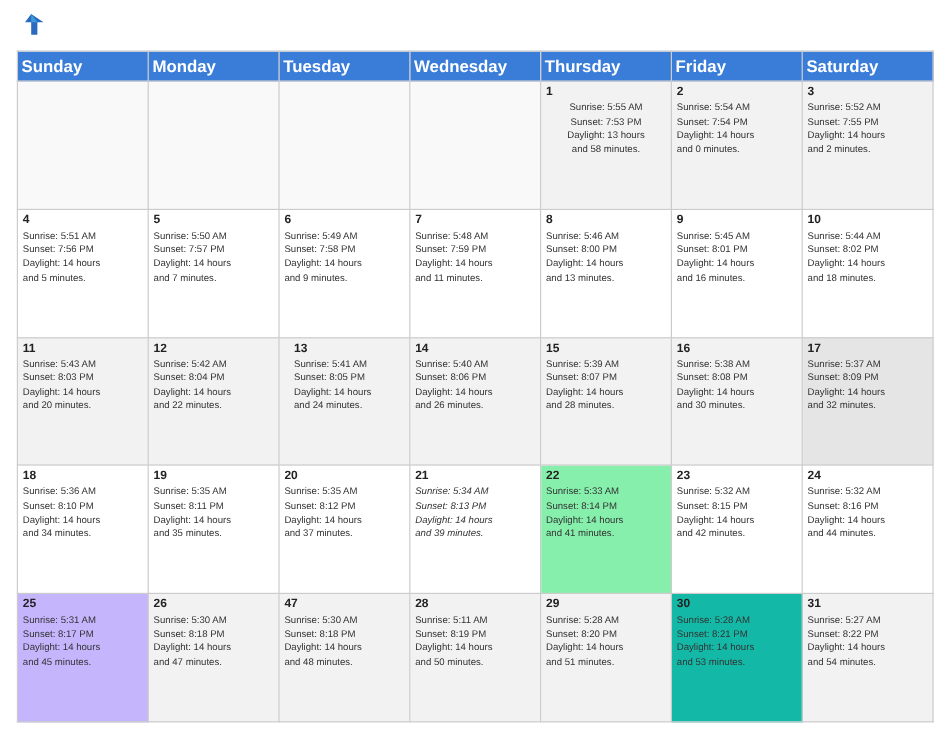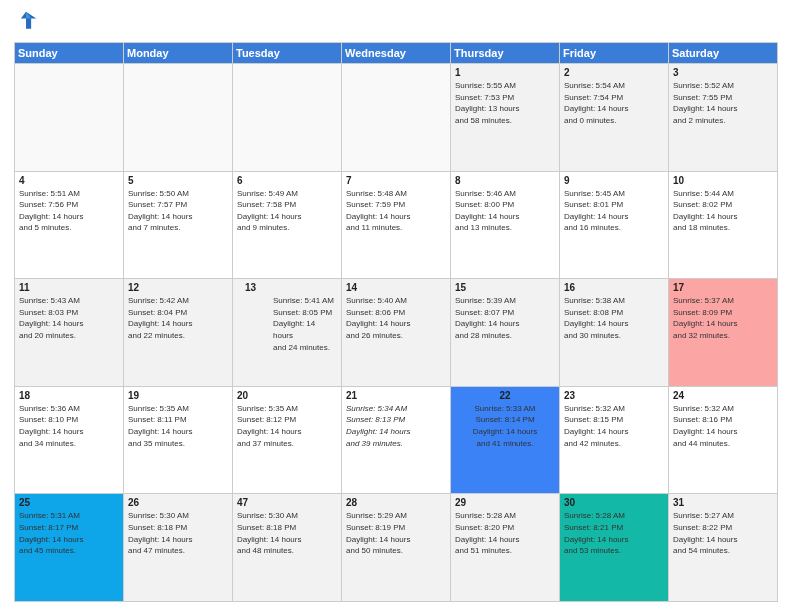--- a/index.html
+++ b/index.html
@@ -62,21 +62,21 @@
     }
     .calendar {
       flex: 1;
       border-collapse: collapse;
       width: 100%;
       table-layout: fixed;
     }
     .calendar th {
       background-color: #3a7dd9;
       color: #fff;
-      font-size: 11px;
+      font-size: 14px;
       font-weight: bold;
       padding: 4px 3px;
       text-align: left;
       border: 1px solid #ccc;
     }
     .calendar td {
       vertical-align: top;
       border: 1px solid #ccc;
       padding: 3px 4px;
       font-size: 8.5px;
@@ -141,21 +141,21 @@
         </tr>
     </thead>
     <tbody id="calendar-body">
     <tr>
           <td class="empty-cell" style="background-color: rgb(242, 242, 242);"></td>
           <td class="empty-cell" style="background-color: rgb(242, 242, 242);"></td>
           <td class="empty-cell" style="background-color: rgb(242, 242, 242);"></td>
           <td class="empty-cell" style="background-color: rgb(242, 242, 242);"></td>
           <td style="background-color: rgb(242, 242, 242);">
             <span class="day-num">1</span>
-            <div class="day-info" style="white-space: pre-line;">Sunrise: 5:55 AM
+            <div class="day-info" style="white-space: pre-line; text-align: center;">Sunrise: 5:55 AM
 Sunset: 7:53 PM
 Daylight: 13 hours
 and 58 minutes.</div>
           </td>
           <td style="background-color: rgb(242, 242, 242);">
             <span class="day-num">2</span>
             <div class="day-info" style="white-space: pre-line;">Sunrise: 5:54 AM
 Sunset: 7:54 PM
 Daylight: 14 hours
 and 0 minutes.</div>
@@ -229,21 +229,21 @@
           </td>
           <td style="background-color: rgb(242, 242, 242);">
             <span class="day-num">12</span>
             <div class="day-info" style="white-space: pre-line;">Sunrise: 5:42 AM
 Sunset: 8:04 PM
 Daylight: 14 hours
 and 22 minutes.</div>
           </td>
           <td style="background-color: rgb(242, 242, 242); padding-left: 12px;">
             <span class="day-num">13</span>
-            <div class="day-info" style="white-space: pre-line; margin-left: 28px;">Sunrise: 5:41 AM
+            <div class="day-info" style="white-space: pre-line;">Sunrise: 5:41 AM
 Sunset: 8:05 PM
 Daylight: 14 hours
 and 24 minutes.</div>
           </td>
           <td style="background-color: rgb(242, 242, 242);">
             <span class="day-num">14</span>
             <div class="day-info" style="white-space: pre-line;">Sunrise: 5:40 AM
 Sunset: 8:06 PM
 Daylight: 14 hours
 and 26 minutes.</div>
@@ -255,21 +255,21 @@
 Daylight: 14 hours
 and 28 minutes.</div>
           </td>
           <td style="background-color: rgb(242, 242, 242);">
             <span class="day-num">16</span>
             <div class="day-info" style="white-space: pre-line;">Sunrise: 5:38 AM
 Sunset: 8:08 PM
 Daylight: 14 hours
 and 30 minutes.</div>
           </td>
-          <td style="background-color: #fca5a5;">
+          <td style="background-color: #e5e5e5;">
             <span class="day-num">17</span>
             <div class="day-info" style="white-space: pre-line;">Sunrise: 5:37 AM
 Sunset: 8:09 PM
 Daylight: 14 hours
 and 32 minutes.</div>
           </td>
         </tr>
         <tr>
           <td style="background-color: rgb(255, 255, 255);">
             <span class="day-num">18</span>
@@ -292,21 +292,21 @@
 Daylight: 14 hours
 and 37 minutes.</div>
           </td>
           <td style="background-color: rgb(255, 255, 255);">
             <span class="day-num">21</span>
             <div class="day-info" style="white-space: pre-line; font-style: italic;">Sunrise: 5:34 AM
 Sunset: 8:13 PM
 Daylight: 14 hours
 and 39 minutes.</div>
           </td>
-          <td style="background-color: #3b82f6; text-align: center;">
+          <td style="background-color: #86efac;">
             <span class="day-num">22</span>
             <div class="day-info" style="white-space: pre-line;">Sunrise: 5:33 AM
 Sunset: 8:14 PM
 Daylight: 14 hours
 and 41 minutes.</div>
           </td>
           <td style="background-color: rgb(255, 255, 255);">
             <span class="day-num">23</span>
             <div class="day-info" style="white-space: pre-line;">Sunrise: 5:32 AM
 Sunset: 8:15 PM
@@ -315,21 +315,21 @@
           </td>
           <td style="background-color: rgb(255, 255, 255);">
             <span class="day-num">24</span>
             <div class="day-info" style="white-space: pre-line;">Sunrise: 5:32 AM
 Sunset: 8:16 PM
 Daylight: 14 hours
 and 44 minutes.</div>
           </td>
         </tr>
         <tr>
-          <td style="background-color: #0ea5e9;">
+          <td style="background-color: #c4b5fd;">
             <span class="day-num">25</span>
             <div class="day-info" style="white-space: pre-line;">Sunrise: 5:31 AM
 Sunset: 8:17 PM
 Daylight: 14 hours
 and 45 minutes.</div>
           </td>
           <td style="background-color: rgb(242, 242, 242);">
             <span class="day-num">26</span>
             <div class="day-info" style="white-space: pre-line;">Sunrise: 5:30 AM
 Sunset: 8:18 PM
@@ -338,21 +338,21 @@
           </td>
           <td style="background-color: rgb(242, 242, 242);">
             <span class="day-num">47</span>
             <div class="day-info" style="white-space: pre-line;">Sunrise: 5:30 AM
 Sunset: 8:18 PM
 Daylight: 14 hours
 and 48 minutes.</div>
           </td>
           <td style="background-color: rgb(242, 242, 242);">
             <span class="day-num">28</span>
-            <div class="day-info" style="white-space: pre-line;">Sunrise: 5:29 AM
+            <div class="day-info" style="white-space: pre-line;">Sunrise: 5:11 AM
 Sunset: 8:19 PM
 Daylight: 14 hours
 and 50 minutes.</div>
           </td>
           <td style="background-color: rgb(242, 242, 242);">
             <span class="day-num">29</span>
             <div class="day-info" style="white-space: pre-line;">Sunrise: 5:28 AM
 Sunset: 8:20 PM
 Daylight: 14 hours
 and 51 minutes.</div>

